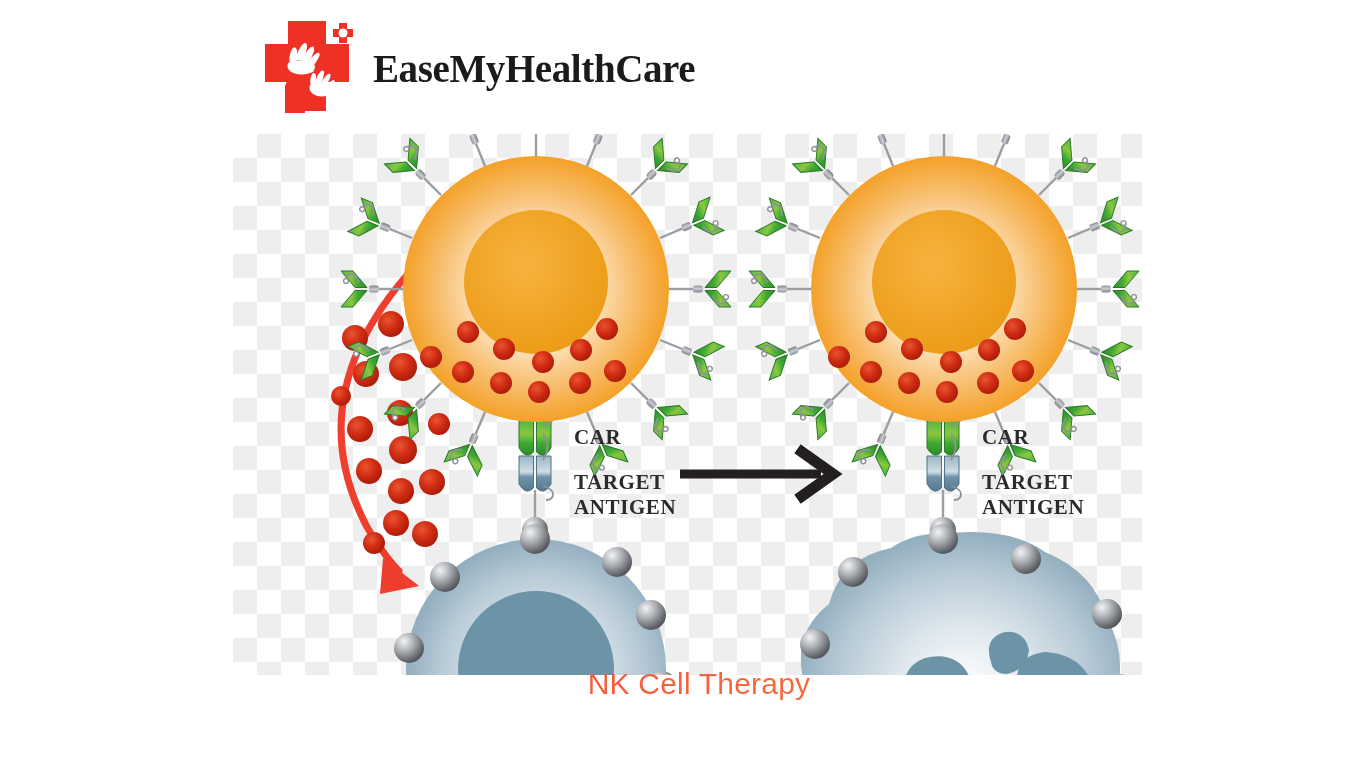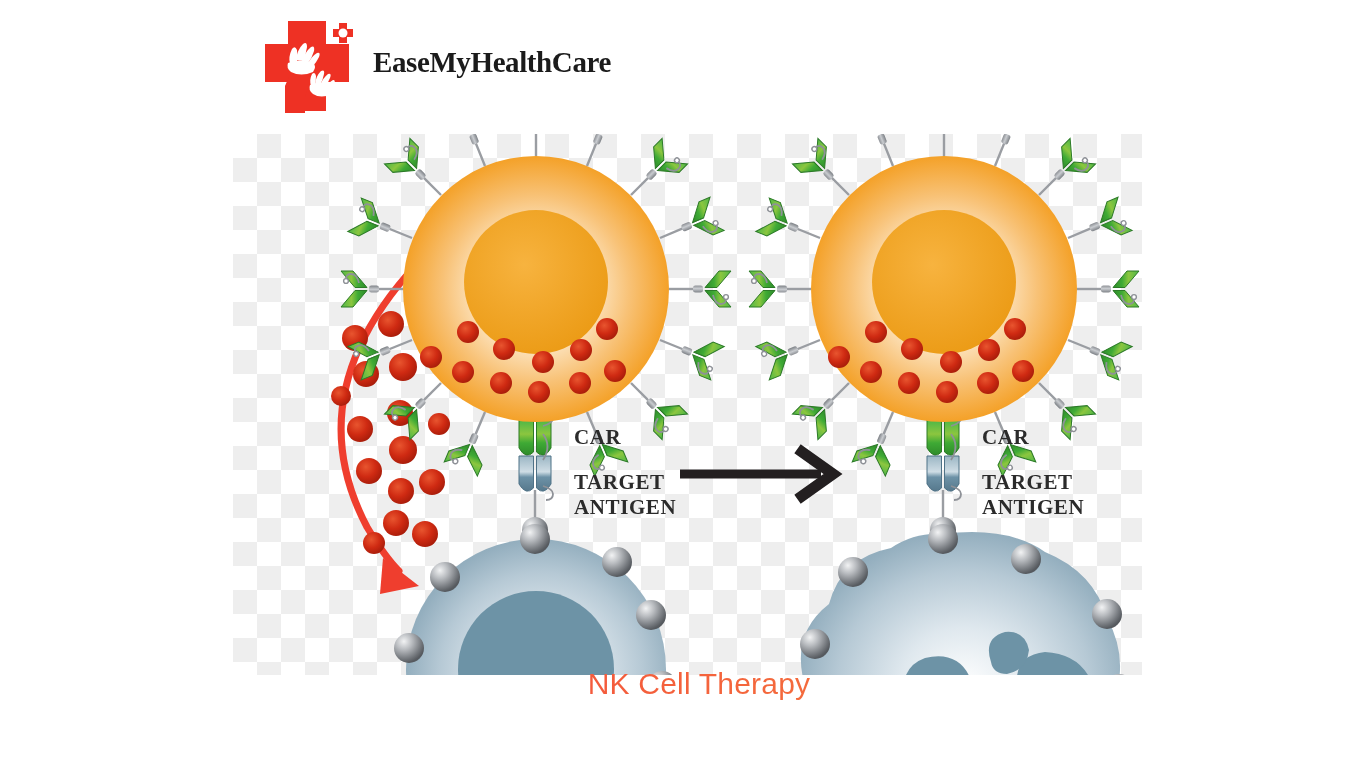--- a/index.html
+++ b/index.html
@@ -28,21 +28,21 @@
     left: 0px;
     top: 0px;
     width: 104px;
     height: 104px;
   }
   #brand-name {
     position: absolute;
     left: 118px;
     top: 32px;
     font-family: "Liberation Serif", "DejaVu Serif", serif;
-    font-size: 29px;
+    font-size: 39px;
     font-weight: bold;
     color: #1b1b1b;
     letter-spacing: -0.4px;
     white-space: nowrap;
   }
 
   
   #diagram-panel {
     position: absolute;
     left: 233px;

